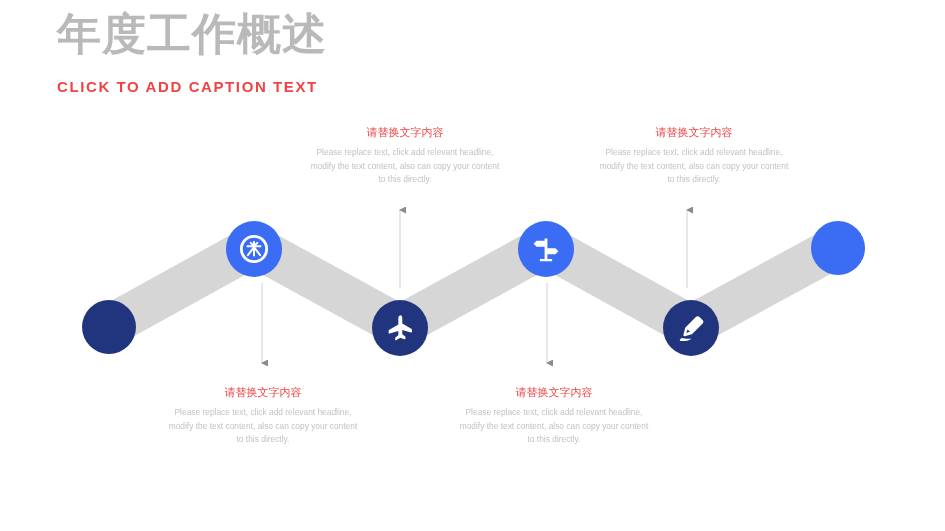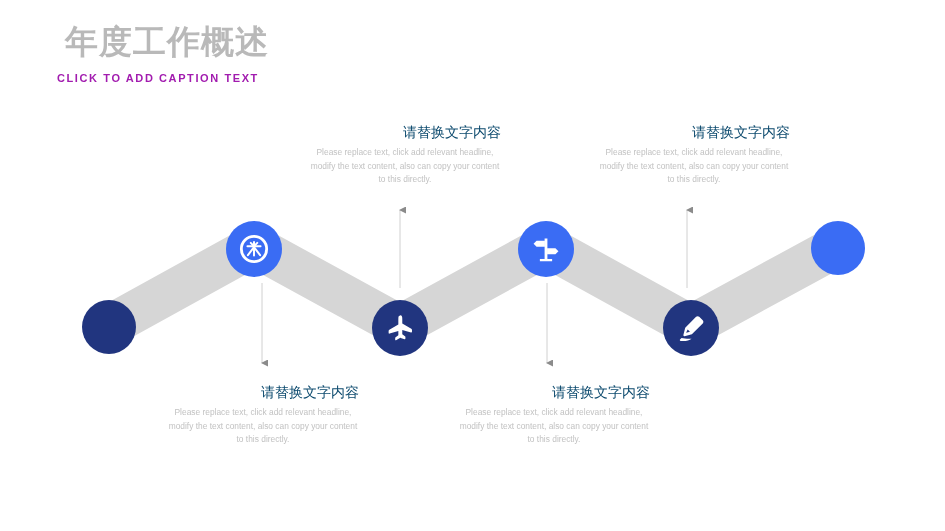--- a/index.html
+++ b/index.html
@@ -21,34 +21,34 @@
   }
 
   
   #title-block {
     position: absolute;
     left: 57px;
     top: 14px;
     width: 420px;
   }
   #page-title {
-    font-size: 33px;
+    font-size: 44px;
     font-weight: bold;
     color: #b9b9b9;
     letter-spacing: 1px;
     line-height: 40px;
-    margin: 8px;
+    margin: 0;
     white-space: nowrap;
   }
   #page-subtitle {
-    font-size: 11px;
+    font-size: 15px;
     font-weight: bold;
-    color: #a21caf;
+    color: #ef4444;
     letter-spacing: 1.6px;
-    margin-top: 10px;
+    margin-top: 24px;
     white-space: nowrap;
   }
 
   
   #zigzag-svg {
     position: absolute;
     left: 0;
     top: 0;
     width: 945px;
     height: 531px;
@@ -80,23 +80,23 @@
     background: #3a6cf4;
   }
   .node svg { display: block; }
 
   
   .callout {
     position: absolute;
     width: 192px;
   }
   .callout-heading {
-    font-size: 14px;
-    color: #0c4a6e;
-    text-align: right;
+    font-size: 11px;
+    color: #ef4444;
+    text-align: center;
     line-height: 18px;
     margin-bottom: 5px;
     white-space: nowrap;
   }
   .callout-body {
     font-size: 8.4px;
     color: #c2c2c2;
     line-height: 13.5px;
     text-align: center;
   }

